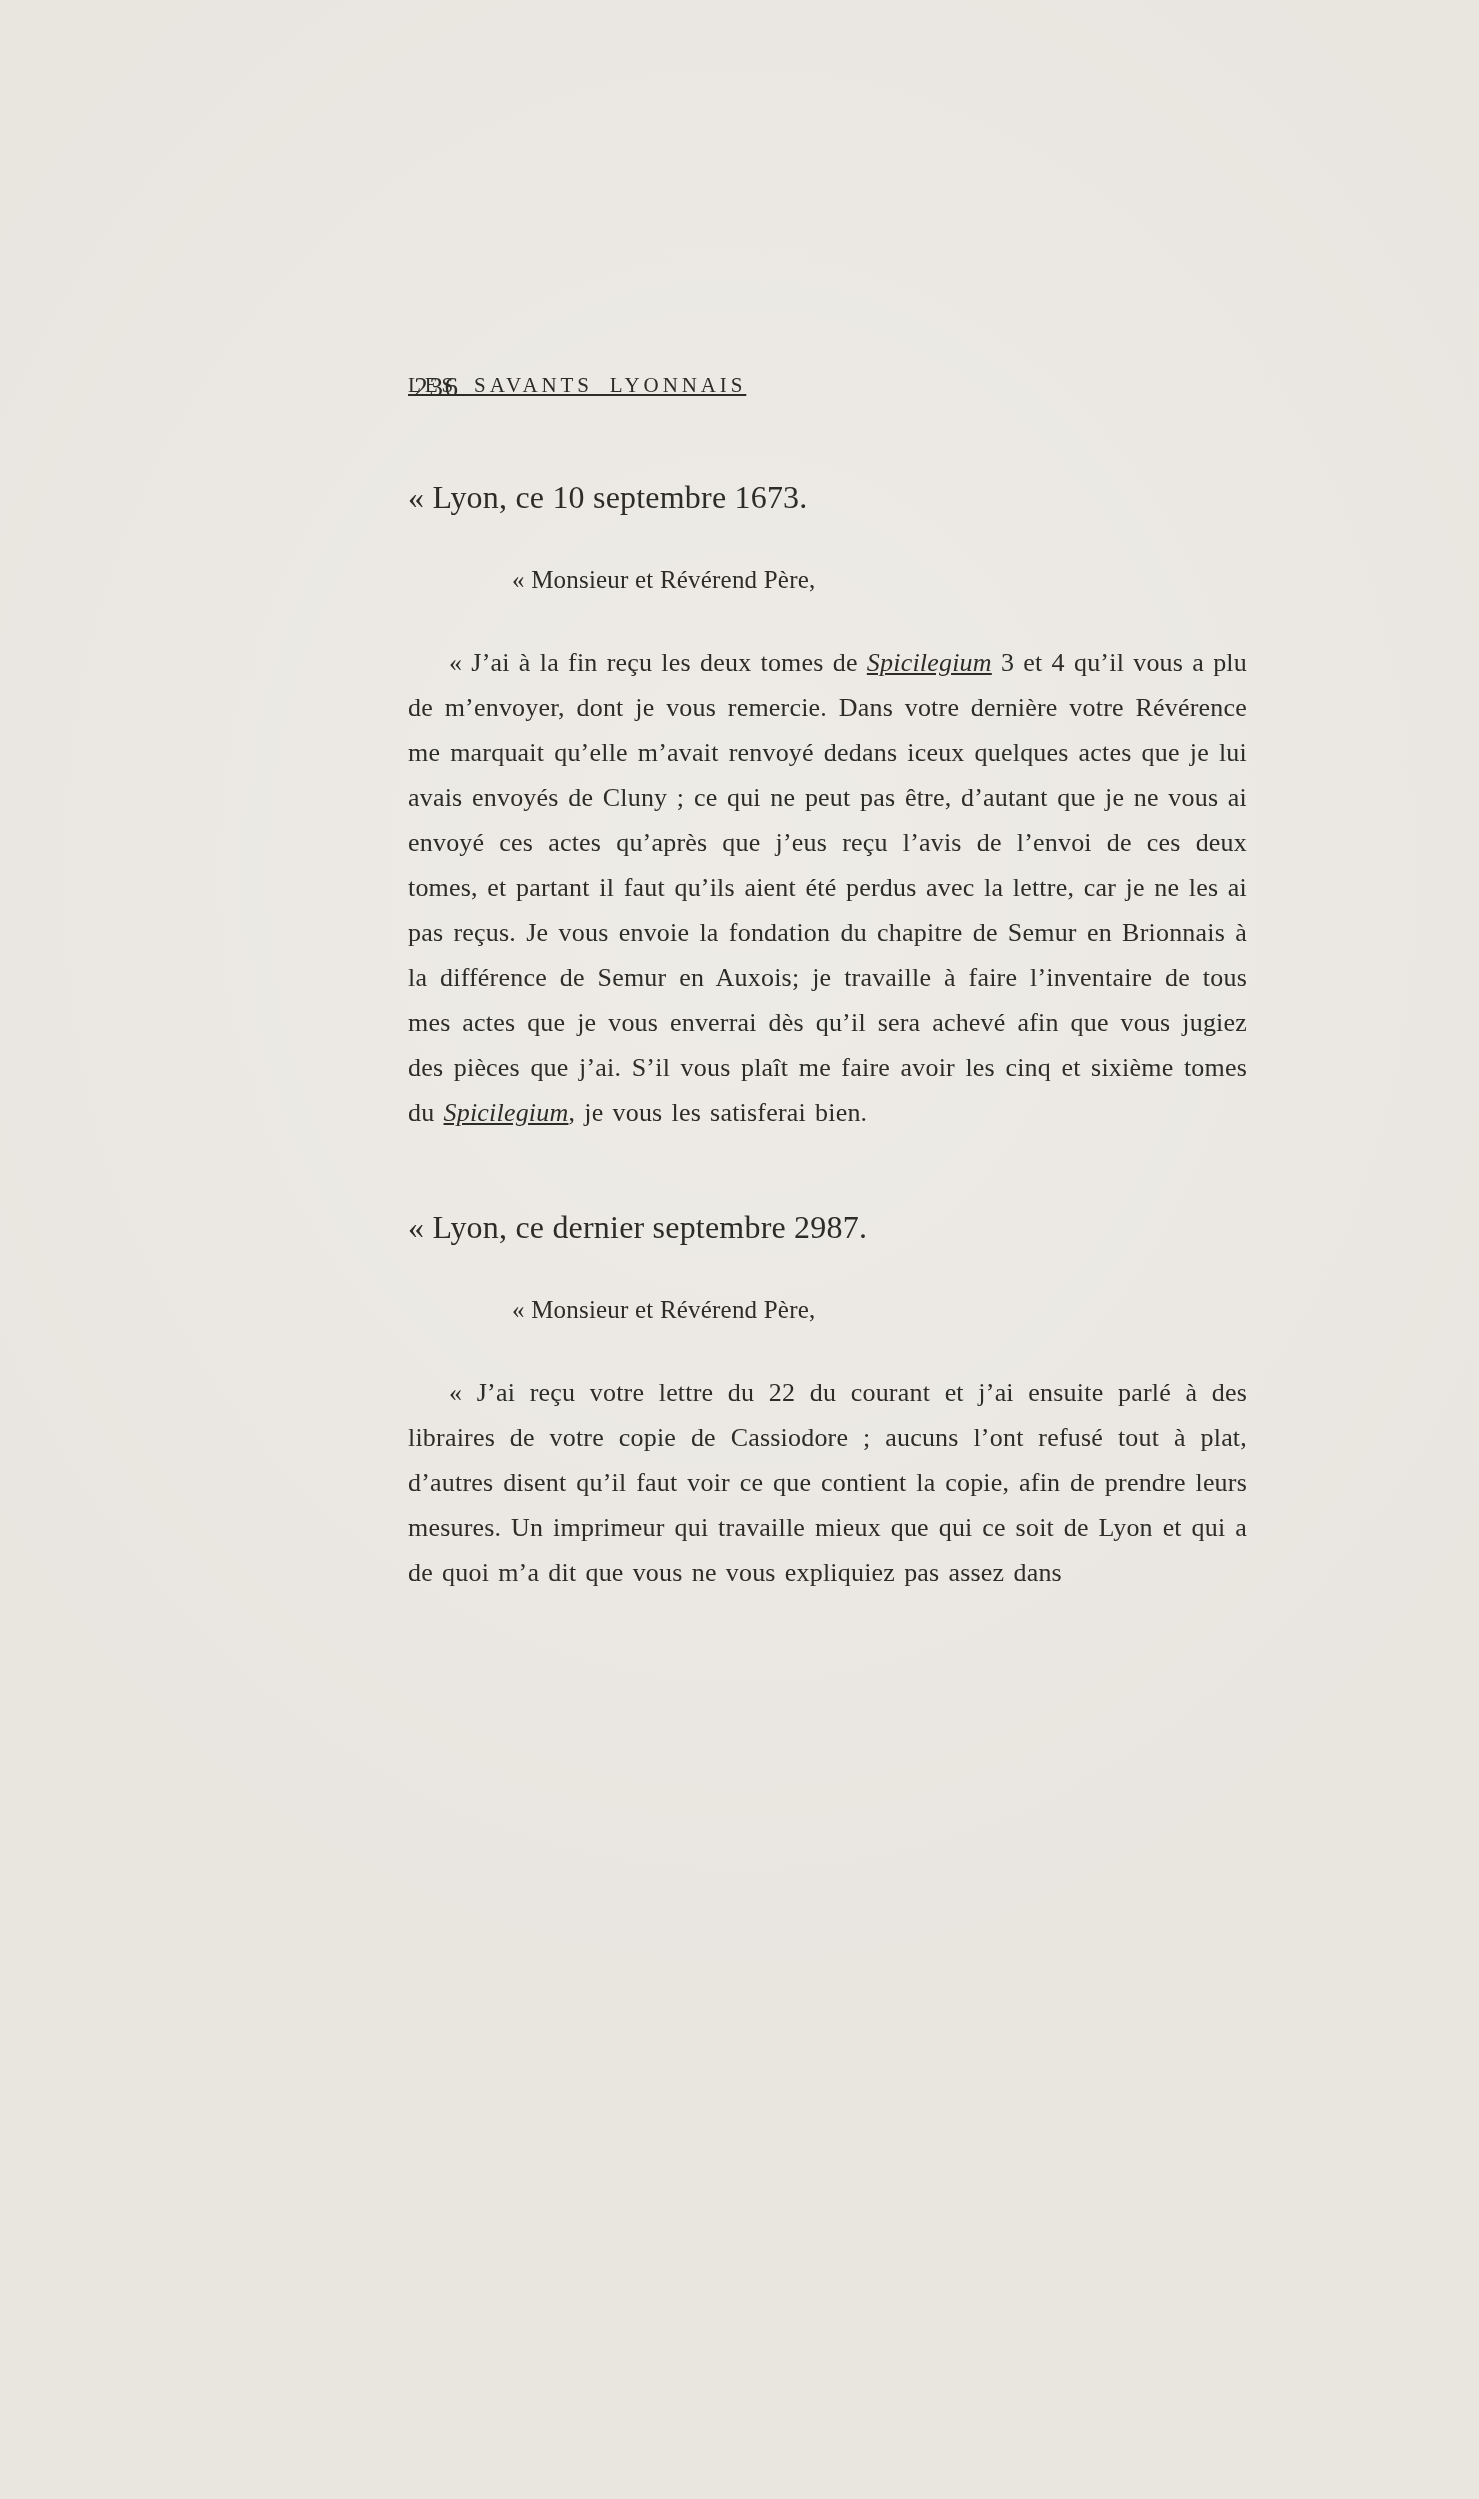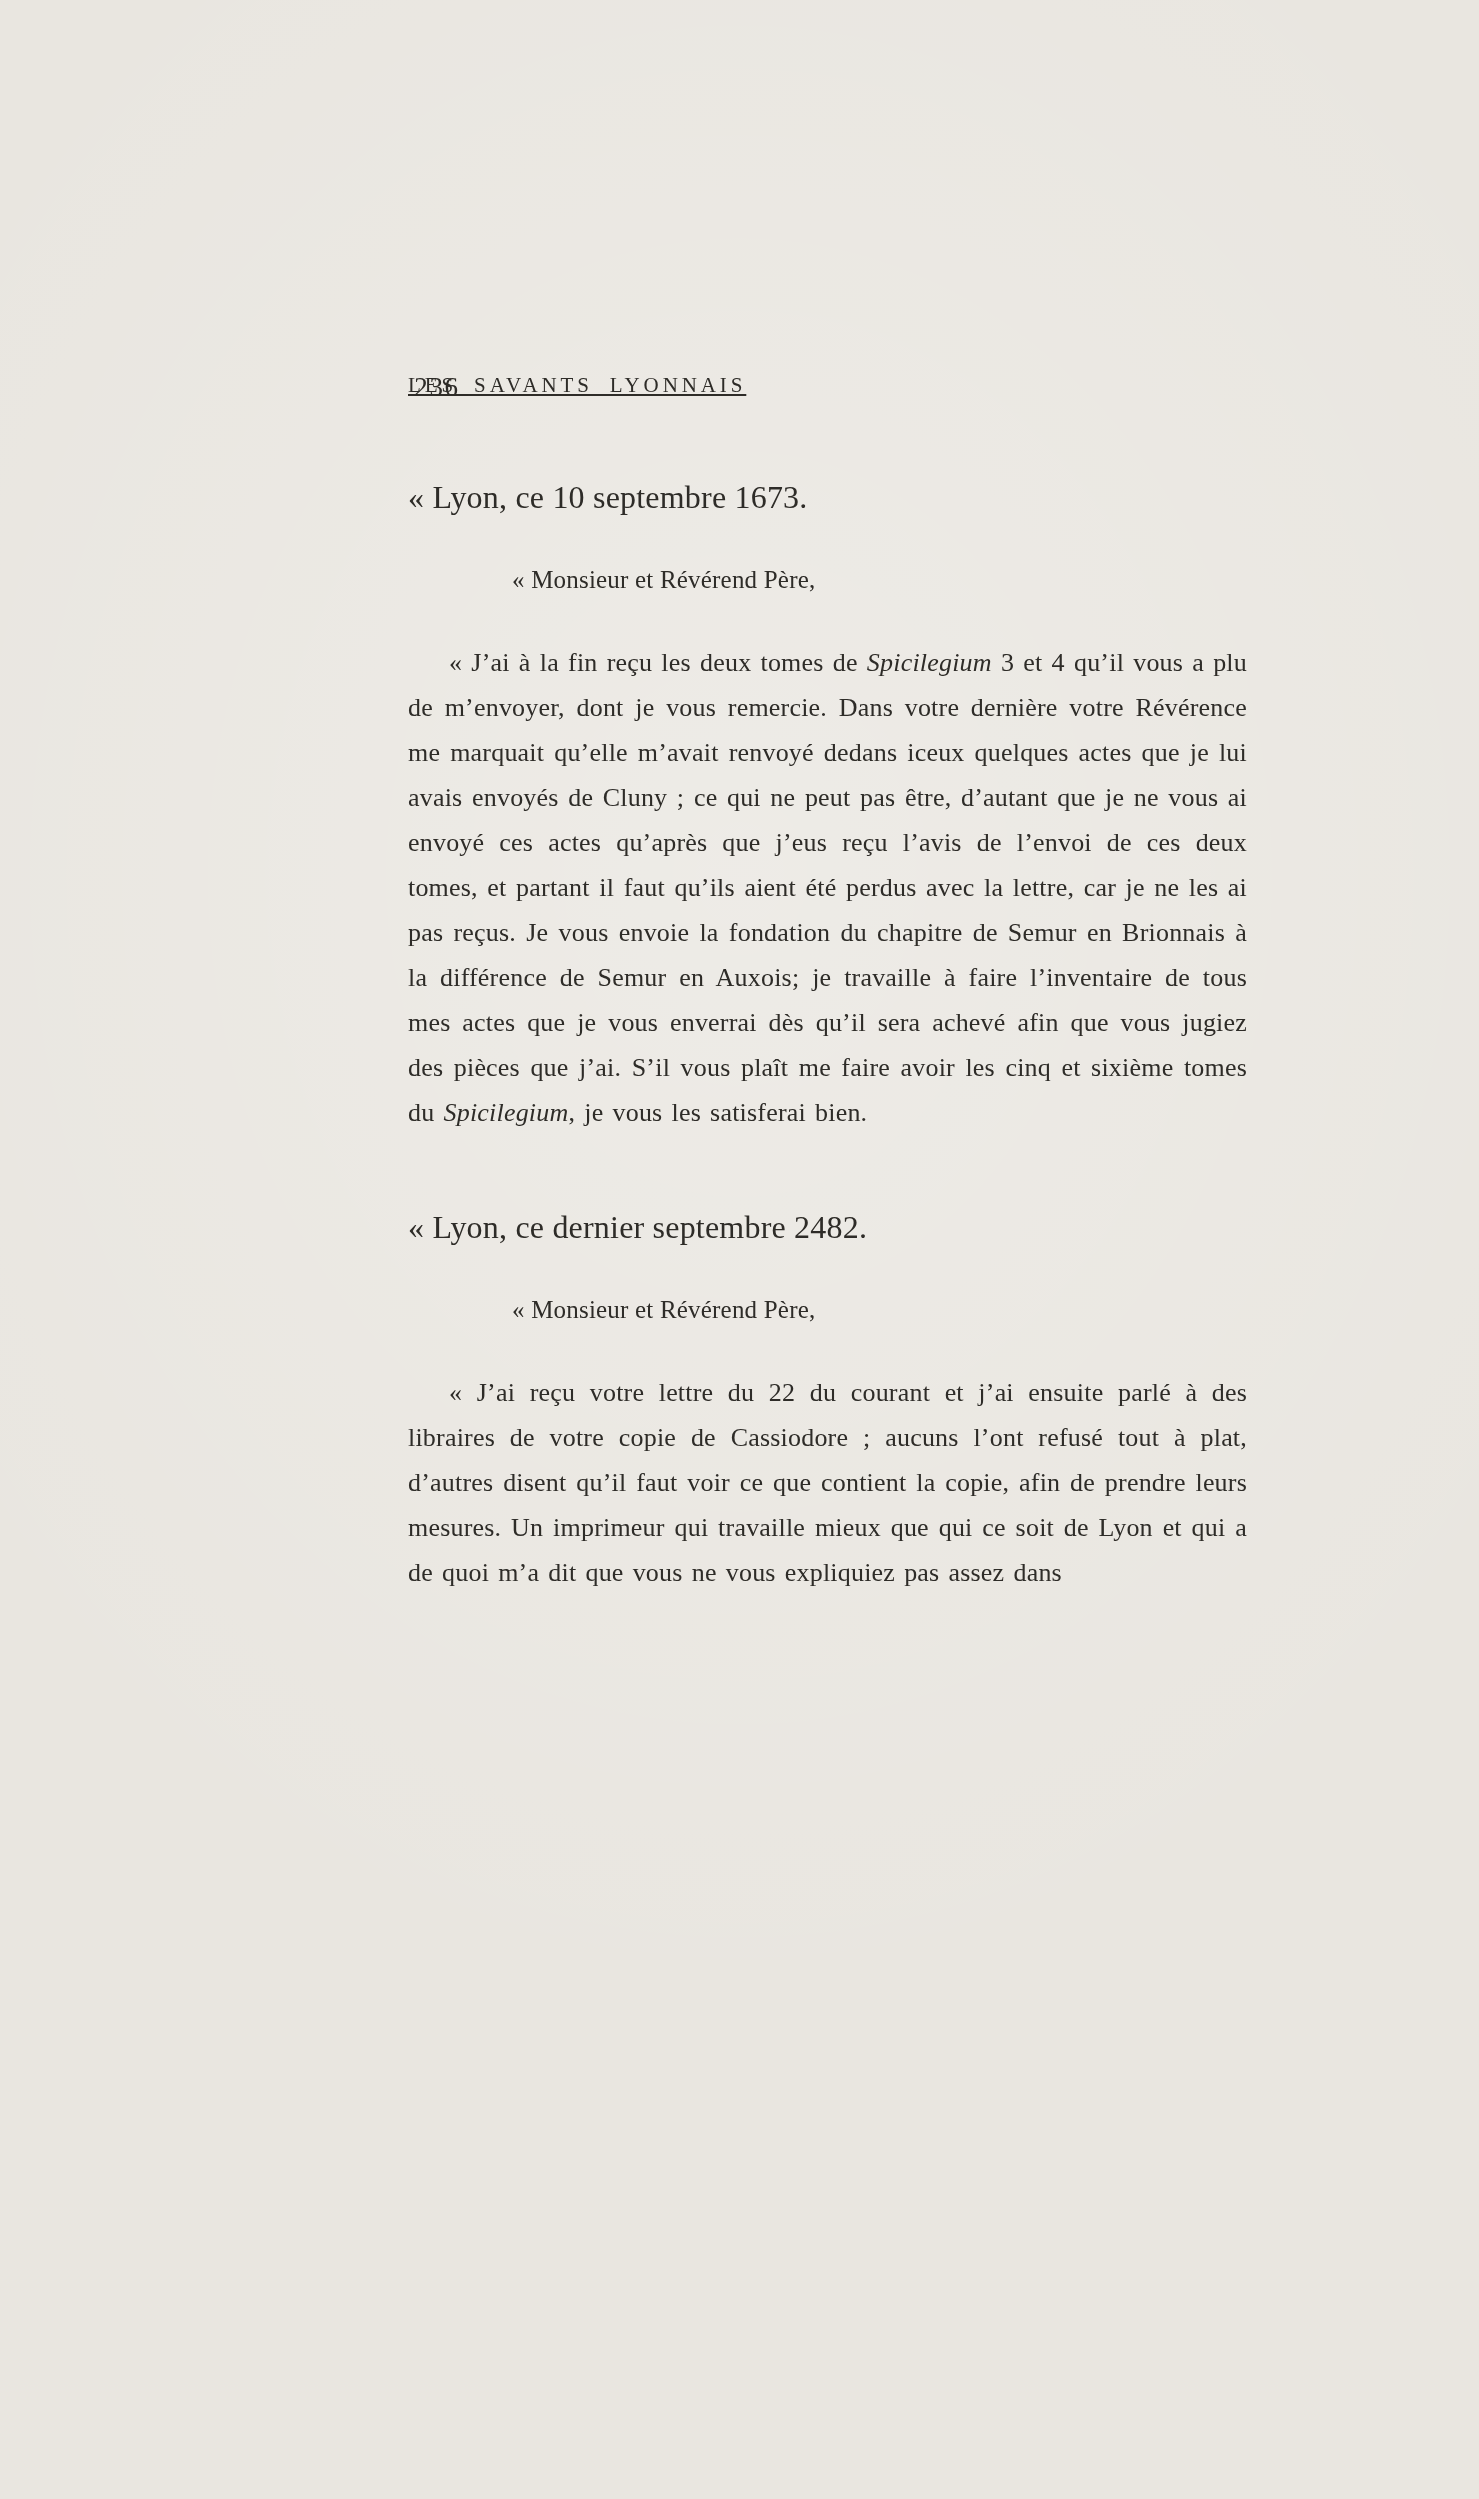--- a/index.html
+++ b/index.html
@@ -77,40 +77,41 @@
     text-align: justify;
     text-indent: 41px;
     letter-spacing: 0.2px;
     word-spacing: 2.4px;
   }
   .body-para + .body-para {
     margin-top: 12.6px;
   }
   .italic {
     font-style: italic;
+    text-decoration: underline;
   }
 </style>
 </head>
 <body style="background: rgb(233, 230, 224); color: rgb(46, 44, 40);">
 
 <div class="page">
   <div class="text-block">
 
     <div class="page-header">
       <span class="page-number">236</span>
       <span class="running-title">LES SAVANTS LYONNAIS</span>
     </div>
 
     <section class="letter">
       <p class="dateline">« Lyon, ce 10 septembre 1673.</p>
       <p class="salutation">« Monsieur et Révérend Père,</p>
       <p class="body-para"><span>« J’ai à la fin reçu les deux tomes de </span><span class="italic">Spicilegium</span><span> 3 et 4 qu’il vous a plu de m’envoyer, dont je vous remercie. Dans votre dernière votre Révérence me marquait qu’elle m’avait renvoyé dedans iceux quelques actes que je lui avais envoyés de Cluny ; ce qui ne peut pas être, d’autant que je ne vous ai envoyé ces actes qu’après que j’eus reçu l’avis de l’envoi de ces deux tomes, et partant il faut qu’ils aient été perdus avec la lettre, car je ne les ai pas reçus. Je vous envoie la fondation du chapitre de Semur en Brionnais à la différence de Semur en Auxois; je travaille à faire l’inventaire de tous mes actes que je vous enverrai dès qu’il sera achevé afin que vous jugiez des pièces que j’ai. S’il vous plaît me faire avoir les cinq et sixième tomes du </span><span class="italic">Spicilegium</span><span>, je vous les satisferai bien.</span></p>
     </section>
 
     <section class="letter">
-      <p class="dateline">« Lyon, ce dernier septembre 2482.</p>
+      <p class="dateline">« Lyon, ce dernier septembre 2987.</p>
       <p class="salutation">« Monsieur et Révérend Père,</p>
       <p class="body-para"><span>« J’ai reçu votre lettre du 22 du courant et j’ai ensuite parlé à des libraires de votre copie de Cassiodore ; aucuns l’ont refusé tout à plat, d’autres disent qu’il faut voir ce que contient la copie, afin de prendre leurs mesures. Un imprimeur qui travaille mieux que qui ce soit de Lyon et qui a de quoi m’a dit que vous ne vous expliquiez pas assez dans</span></p>
     </section>
 
   </div>
 </div>
 
 
 </body></html>

